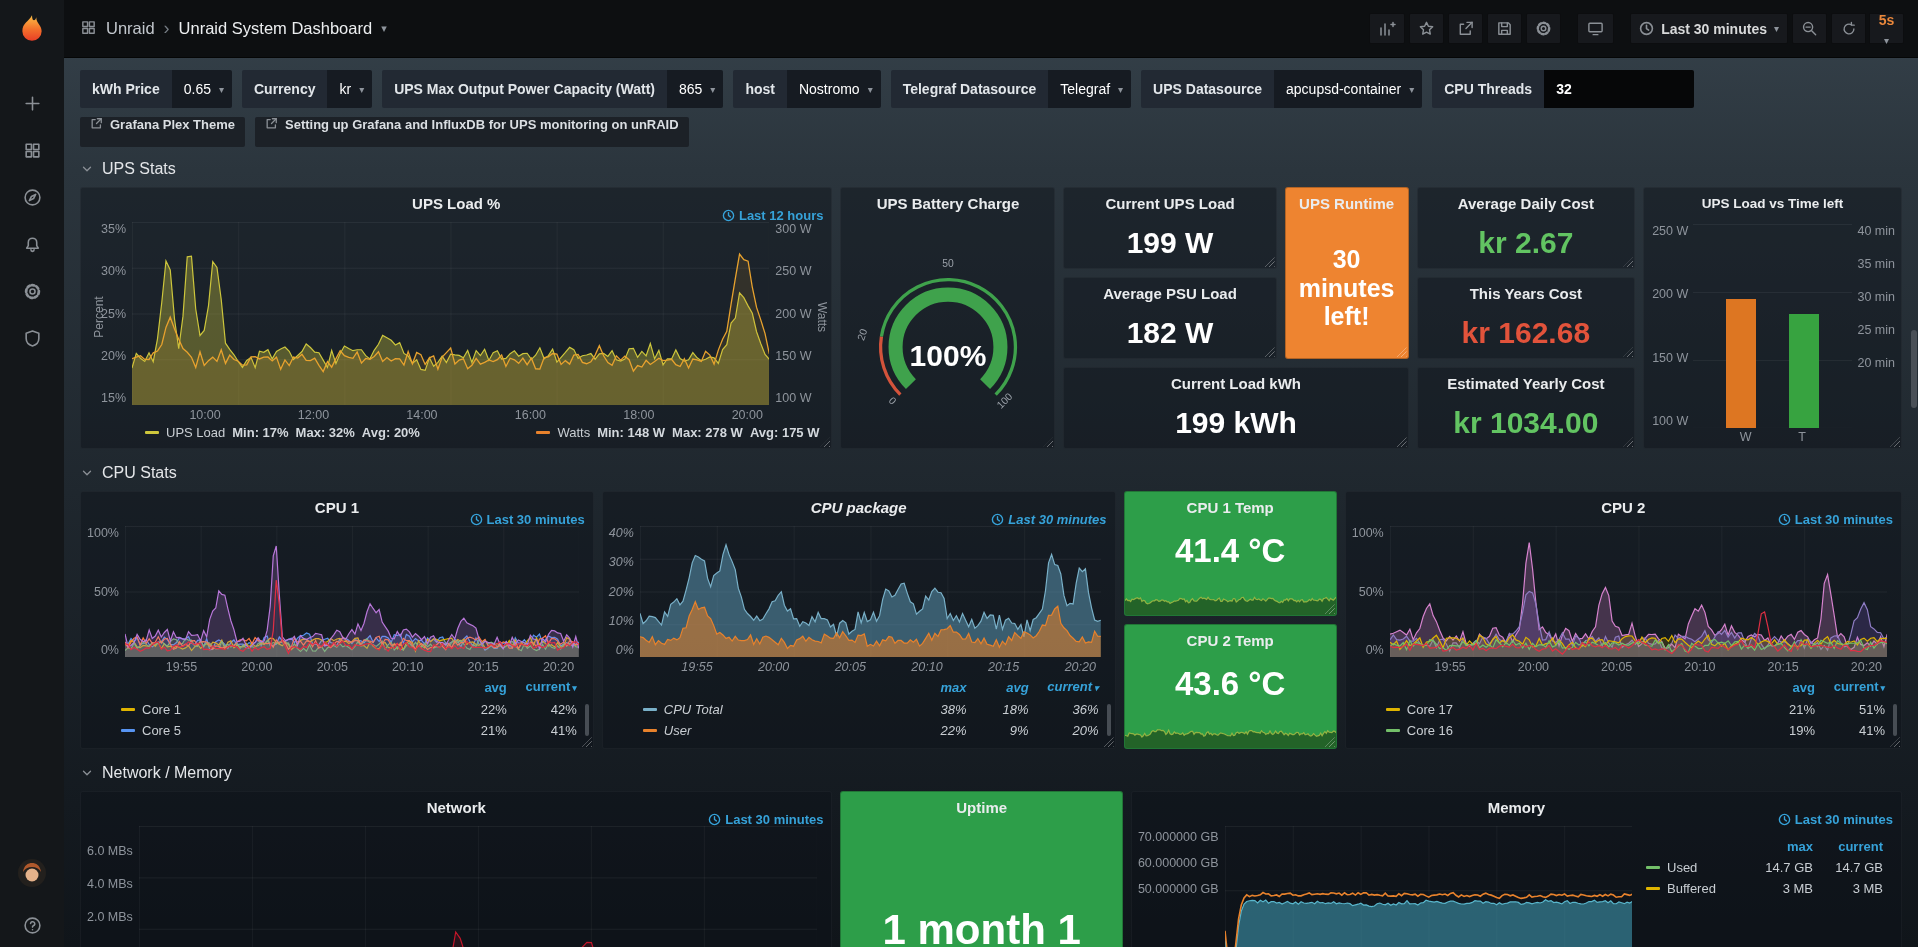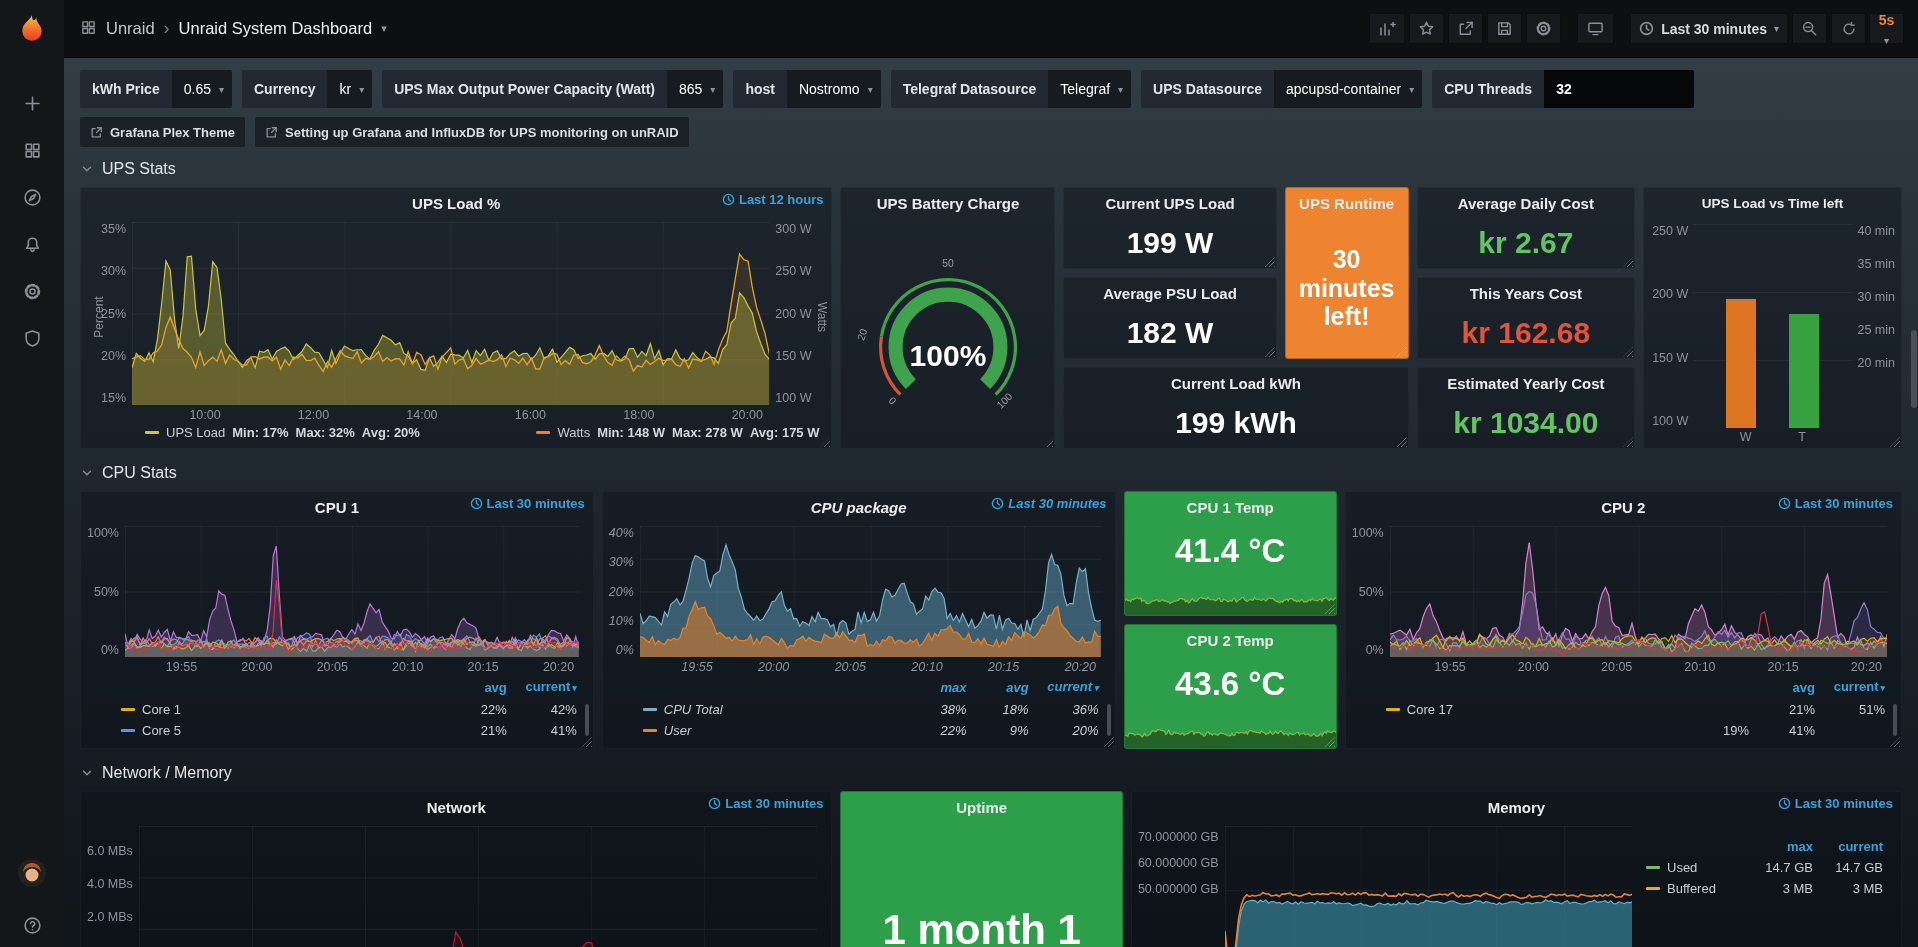--- a/index.html
+++ b/index.html
@@ -56,40 +56,40 @@
     background:#161b22; color:#ffffff; font-weight:400; font-size:14px;
     display:flex; align-items:center; padding:0 8px 0 12px; white-space:nowrap; gap:8px;
   }
   .var-caret { color:#8e949c; font-size:10px; }
   .var-input {
     width:150px; height:38px; background:#060708; border:none; outline:none;
     color:#fff; font-weight:700; font-size:14px; padding:0 12px; font-family:inherit;
   }
   .links-row { display:flex; gap:10px; margin-top:9px; }
   .dash-link {
-    display:inline-flex; align-items:center; gap:7px; height:30px; padding:0 10px;
+    display:inline-flex; gap:7px; height:30px; padding:0 10px;
     background:#1c2127; border-radius:2px; color:#dadee2; font-size:13px; font-weight:600;
     text-decoration:none; cursor:pointer;
   }
   
   .dashboard { flex:1; padding: 4px 16px 0 16px; overflow:hidden; }
   .row-header { display:flex; align-items:center; gap:8px; height:36px; cursor:pointer; }
   .row-title { color:#e4e6e9; font-size:16px; font-weight:500; }
   .panel {
     position:relative; background:rgba(12,17,23,.42);
     border:1px solid rgba(255,255,255,.04); border-radius:3px;
     display:flex; flex-direction:column; overflow:hidden;
   }
   .panel.green { background:#2d9e49; border-color:rgba(0,0,0,.25); }
   .panel.orange { background:#ee8430; border-color:rgba(0,0,0,.25); }
   .panel-header { height:30px; flex:0 0 30px; display:flex; align-items:center; justify-content:center; position:relative; }
   .panel-title { font-size:15px; font-weight:700; color:#eaecee; cursor:pointer; white-space:nowrap; }
   .panel-title.small { font-size:13.5px; }
   .panel-time {
-    position:absolute; right:8px; top:4px; display:flex; align-items:center; gap:4px;
+    position:absolute; right:8px; top:20px; display:flex; align-items:center; gap:4px;
     color:#36a2d9; font-size:13px; font-weight:600; white-space:nowrap;
   }
   .panel-time .icon { stroke:#36a2d9; }
   .rsz {
     position:absolute; right:1px; bottom:1px; width:10px; height:10px; cursor:nwse-resize;
     clip-path: polygon(100% 0,100% 100%,0 100%);
     background: repeating-linear-gradient(135deg, rgba(255,255,255,.35) 0 1px, transparent 1px 3.2px);
   }
   
   .graph-wrap {
@@ -813,20 +813,24 @@
               </div>
             <div class="lt-row">
               <span class="lt-name">
                   <i class="dash c-gold"></i>
                   <span>Core 17</span>
                 </span>
               <span class="lt-val">21%</span>
                 <span class="lt-val">51%</span>
             </div>
             <div class="lt-row">
+              <span class="lt-name">
+                  <i class="dash c-green"></i>
+                  <span>Core 16</span>
+                </span>
               <span class="lt-val">19%</span>
                 <span class="lt-val">41%</span>
             </div>
             <span class="leg-scroll"></span>
           </div>
           <i class="rsz"></i>
         </section>
       </div>
 
       <div class="row-header">

